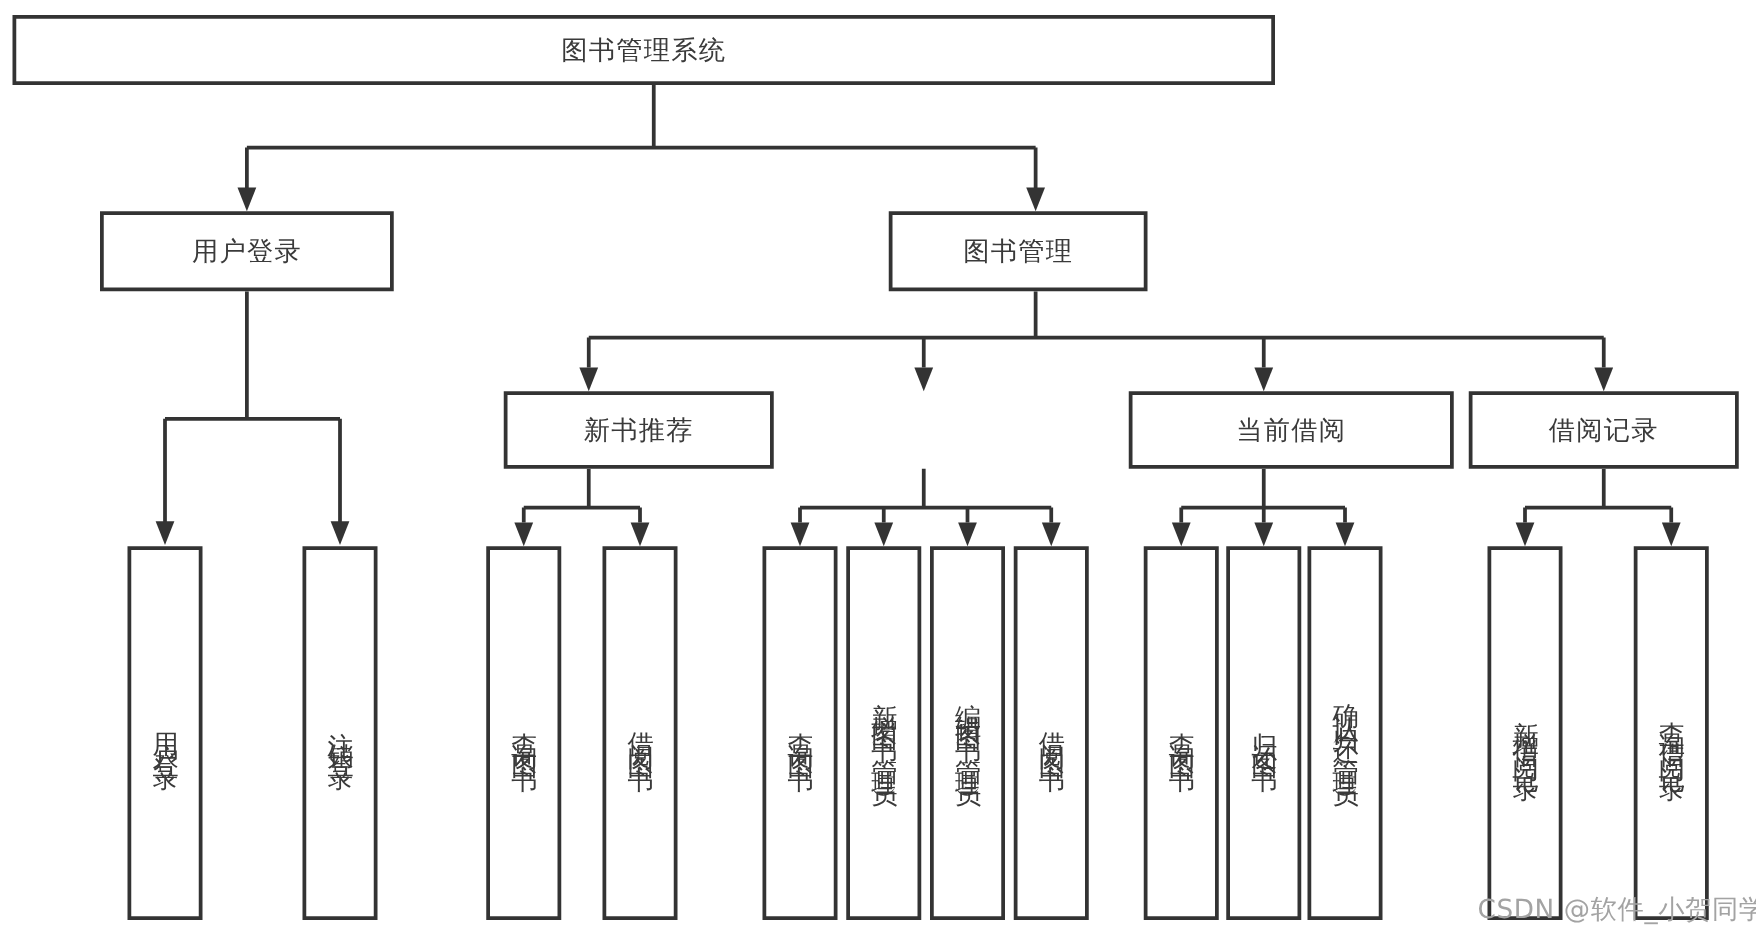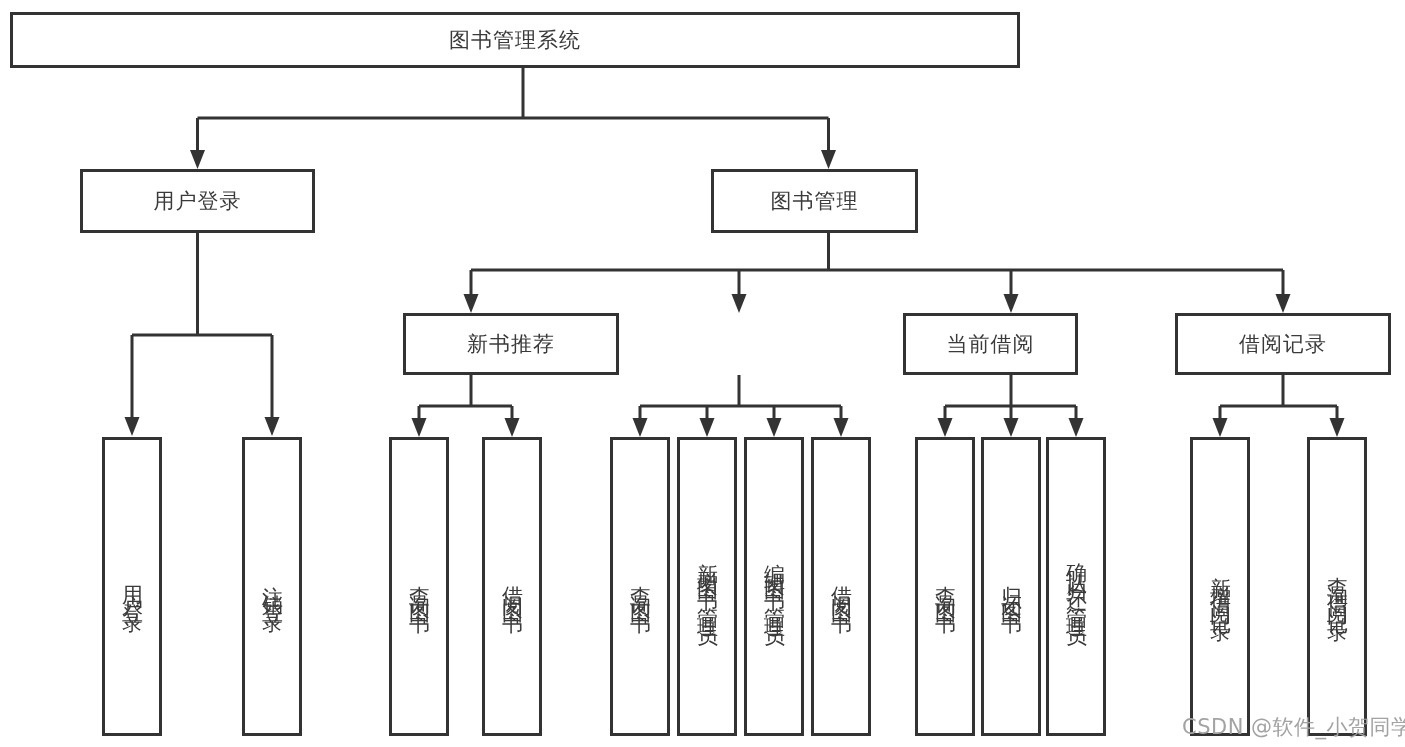--- a/index.html
+++ b/index.html
@@ -100,21 +100,21 @@
   <div class="box" style="left:80px; top:169px; width:235px; height:64px;">
     <span>用户登录</span>
   </div>
   <div class="box" style="left:711px; top:169px; width:207px; height:64px;">
     <span>图书管理</span>
   </div>
 
   <div class="box" style="left:363px; top:313px; width:216px; height:62px;margin-left:40px;">
     <span>新书推荐</span>
   </div>
-  <div class="box" style="left:903px; top:313px; width:175px; height:62px;">
+  <div class="box" style="left:903px; top:313px; width:260px; height:62px;">
     <span>当前借阅</span>
   </div>
   <div class="box" style="left:1175px; top:313px; width:216px; height:62px;">
     <span>借阅记录</span>
   </div>
 
   <div class="box vbox" style="left:102px; top:437px; width:60px; height:299px;">
     <span class="vtext">用户登录</span>
   </div>
   <div class="box vbox" style="left:242px; top:437px; width:60px; height:299px;">

